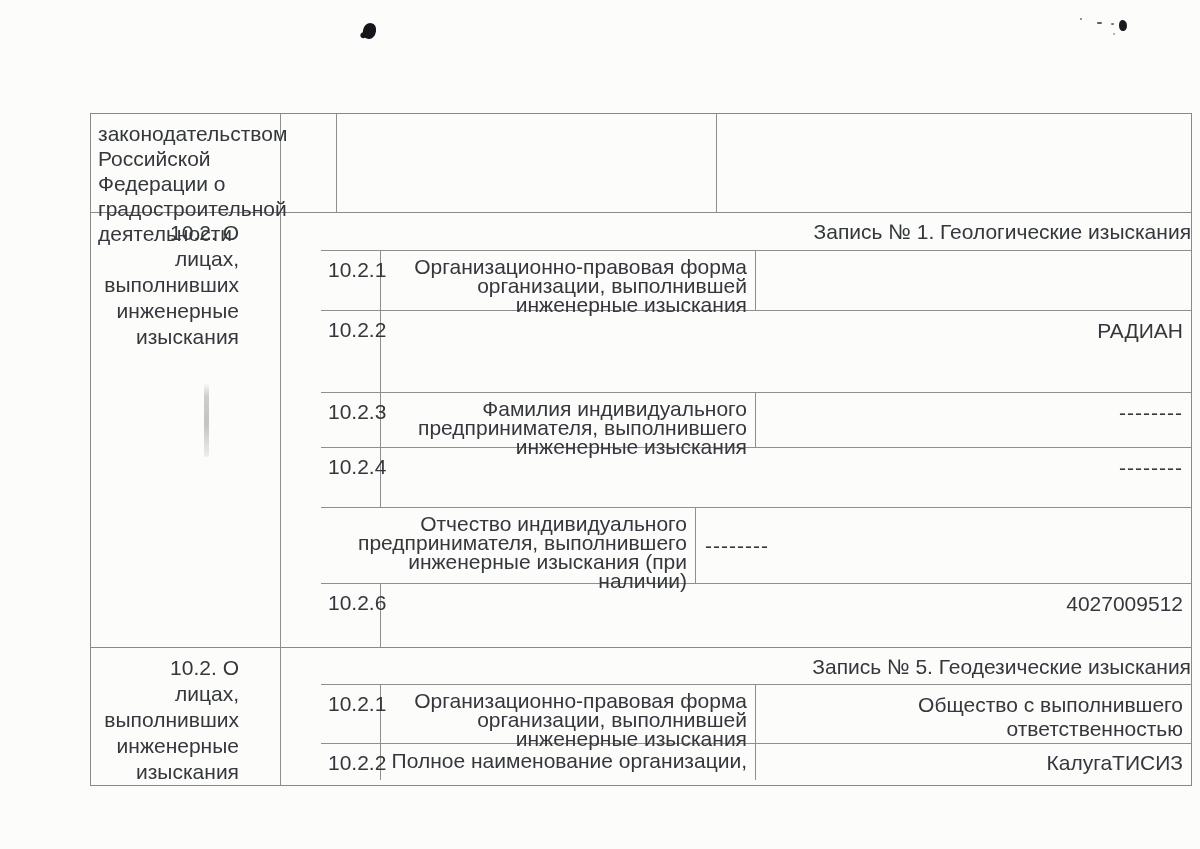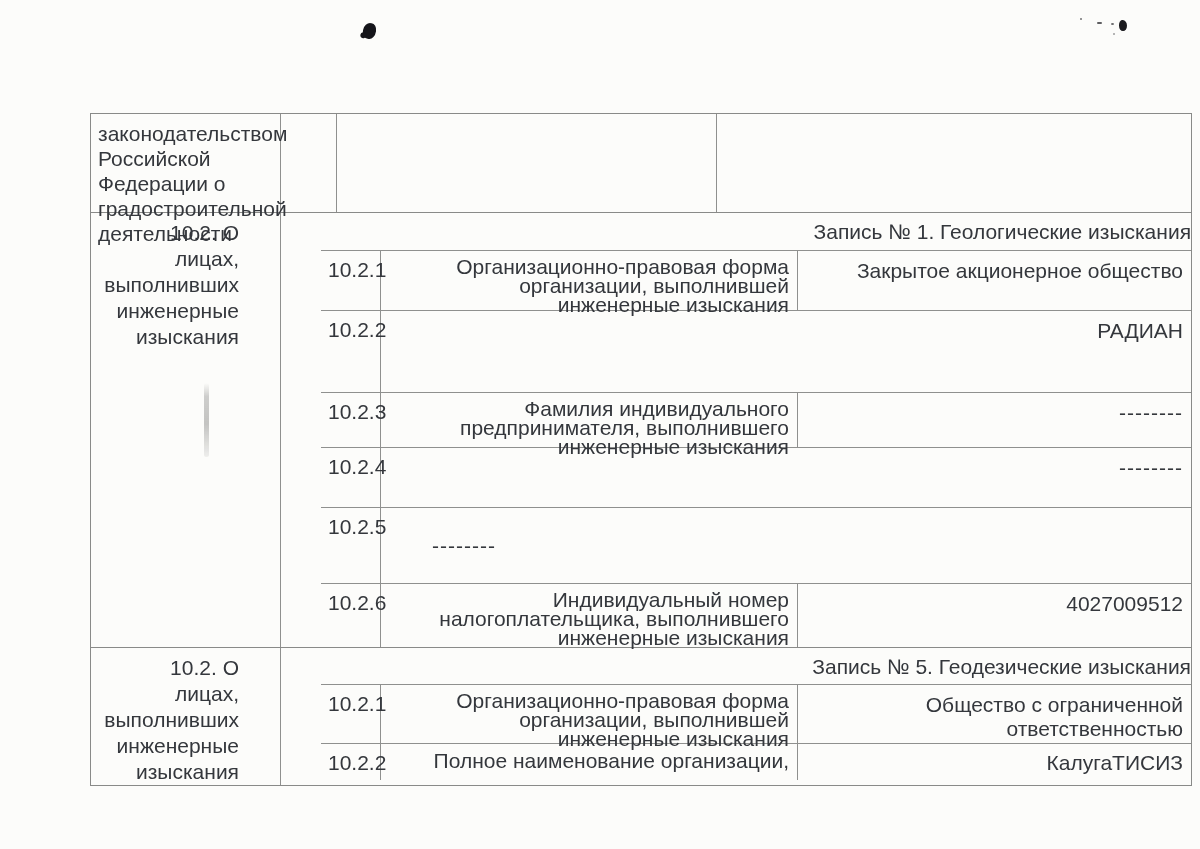--- a/index.html
+++ b/index.html
@@ -57,21 +57,21 @@
     padding:7px 10px 0 10px;line-height:26px;
   }
   .section-left .wrap{display:block;max-width:138px;}
   .section-right{flex:1;display:flex;flex-direction:column;margin-left:40px;}
   .record-header{
     border-bottom:1px solid #8f908e;
     padding:7px 0 0 7px;
   }
   .s1 .record-header{height:38px;}
   .s2 .record-header{height:37px;}
-  .drow{display:flex;border-bottom:1px solid #8f908e;gap:42px;}
+  .drow{display:flex;border-bottom:1px solid #8f908e;}
   .drow:last-child{border-bottom:none;}
   .num{width:60px;border-right:1px solid #8f908e;padding:7px 0 0 7px;}
   .lbl{width:375px;border-right:1px solid #8f908e;padding:6px 8px 0 7px;line-height:19px;}
   .val{flex:1;padding:8px 8px 0 9px;}
   .val.vcenter{display:flex;align-items:center;padding-top:0;}
   .dashes{letter-spacing:1px;}
 </style>
 </head>
 <body>
 
@@ -97,63 +97,61 @@
     <div class="section s1">
       <div class="section-left">
         <span class="wrap">10.2. О лицах, выполнивших инженерные изыскания</span>
       </div>
       <div class="section-right">
         <div class="record-header">Запись № 1. Геологические изыскания</div>
 
         <div class="drow" style="height:60px">
           <div class="num">10.2.1</div>
           <div class="lbl">Организационно-правовая форма организации, выполнившей инженерные изыскания</div>
-          <div class="val">Закрытое акционерное общество</div>
         </div>
 
         <div class="drow" style="height:82px">
           <div class="num">10.2.2</div>
           <div class="val">РАДИАН</div>
         </div>
 
         <div class="drow" style="height:55px">
           <div class="num">10.2.3</div>
           <div class="lbl">Фамилия индивидуального предпринимателя, выполнившего инженерные изыскания</div>
           <div class="val dashes">--------</div>
         </div>
 
         <div class="drow" style="height:60px">
           <div class="num">10.2.4</div>
           <div class="val dashes">--------</div>
         </div>
 
         <div class="drow" style="height:76px">
-          <div class="num">10.2.5</div>
+          <div class="lbl">Отчество индивидуального предпринимателя, выполнившего инженерные изыскания (при наличии)</div>
           <div class="val vcenter dashes">--------</div>
         </div>
 
         <div class="drow" style="height:63px">
           <div class="num">10.2.6</div>
-          <div class="lbl">Индивидуальный номер налогоплательщика, выполнившего инженерные изыскания</div>
           <div class="val">4027009512</div>
         </div>
       </div>
     </div>
 
     <div class="section s2">
       <div class="section-left">
         <span class="wrap">10.2. О лицах, выполнивших инженерные изыскания</span>
       </div>
       <div class="section-right">
         <div class="record-header">Запись № 5. Геодезические изыскания</div>
 
         <div class="drow" style="height:59px">
           <div class="num">10.2.1</div>
           <div class="lbl">Организационно-правовая форма организации, выполнившей инженерные изыскания</div>
-          <div class="val">Общество с ограниченной ответственностью</div>
+          <div class="val">Общество с выполнившего ответственностью</div>
         </div>
 
         <div class="drow" style="height:36px">
           <div class="num">10.2.2</div>
           <div class="lbl" style="line-height:22px">Полное наименование организации,</div>
           <div class="val" style="padding-top:7px">КалугаТИСИЗ</div>
         </div>
       </div>
     </div>
 

